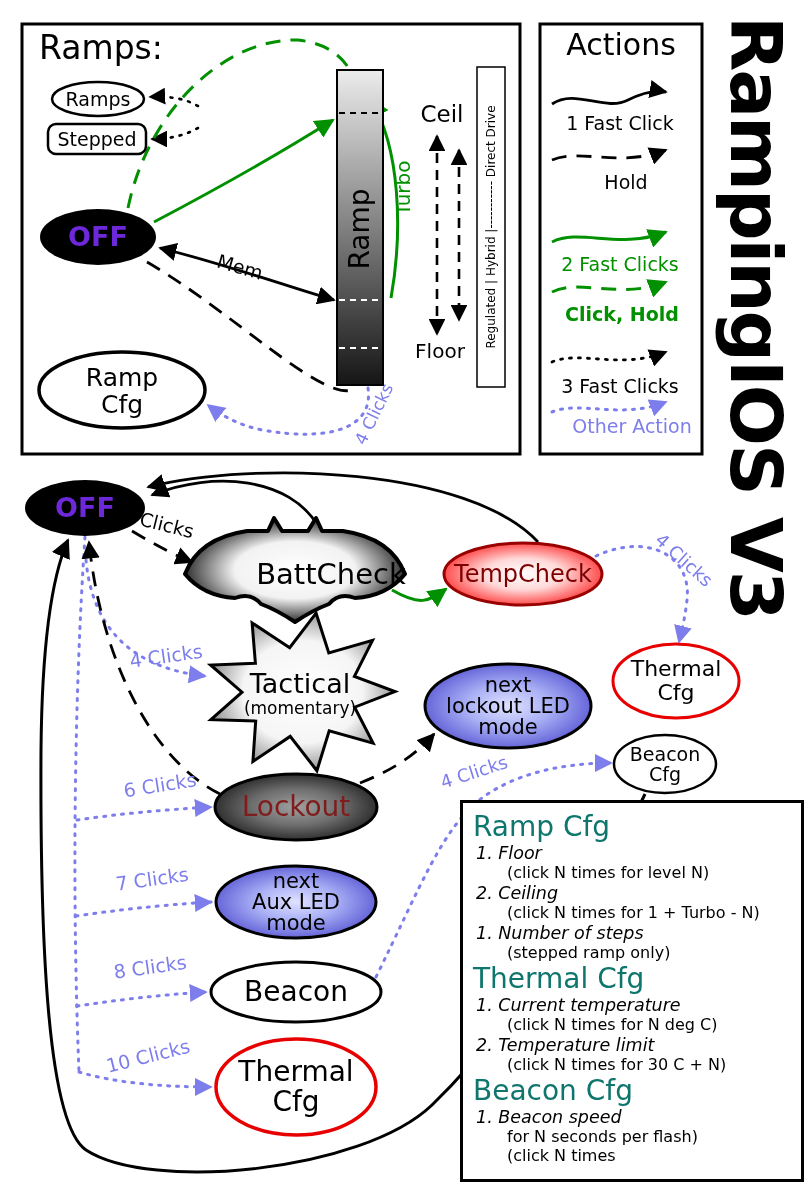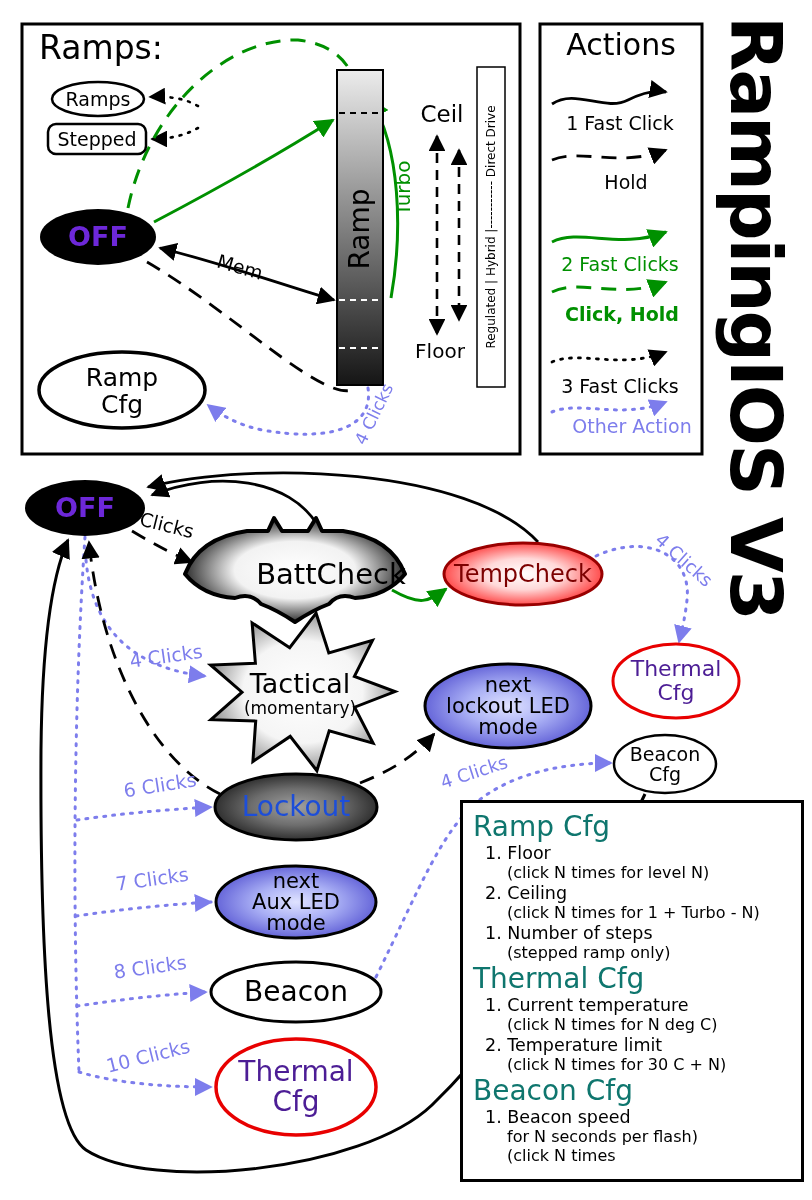--- a/index.html
+++ b/index.html
@@ -1,29 +1,29 @@
 <!DOCTYPE html>
 <html><head>
 <meta charset="utf-8">
 <style>
   html,body{margin:0;padding:0;background:#fff;}
   .stage{position:relative;width:812px;height:1200px;background:#fff;overflow:hidden;
          font-family:"DejaVu Sans","Liberation Sans",sans-serif;}
   svg.layer{position:absolute;left:0;top:0;}
   .lbl{position:absolute;transform:translate(-50%,-50%);white-space:nowrap;color:#000;
        line-height:1.08;text-align:center;}
-  .violet{color:#7d7dec}.green{color:#009000}.red{color:#4c1d95}.dred{color:#7d0000}
-  .white{color:#6d28d9}.gray{color:#1d4ed8}.bold{font-weight:bold}
+  .violet{color:#7d7dec}.green{color:#009000}.red{color:#000000}.dred{color:#7d0000}
+  .white{color:#6d28d9}.gray{color:#7f1d1d}.bold{font-weight:bold}
   .vtitle{position:absolute;left:812px;top:16px;width:660px;height:112px;
           transform-origin:0 0;transform:rotate(90deg);font-weight:bold;font-size:72px;
           letter-spacing:-2px;line-height:112px;white-space:nowrap;color:#000;}
   .infobox{position:absolute;left:460px;top:800px;width:344px;height:382px;
            box-sizing:border-box;border:3px solid #000;background:#fff;padding:8px 10px;}
   .ih{font-size:28px;font-weight:normal;line-height:1.15;color:#0f766e;}
-  .ii{font-size:17.5px;margin-left:12px;line-height:1.2;color:#000;}
+  .ii{font-size:17.5px;margin-left:3px;line-height:1.2;color:#000;font-style:italic;}
   .is{font-size:16px;margin-left:34px;line-height:1.18;color:#000;}
 </style>
 </head>
 <body>
 
 <div class="stage">
 
 <svg class="layer" width="812" height="1200" viewBox="0 0 812 1200">
   <defs>
     <marker id="mB" viewBox="0 0 10 10" refX="9" refY="5" markerWidth="6.5" markerHeight="6.5" orient="auto-start-reverse">

